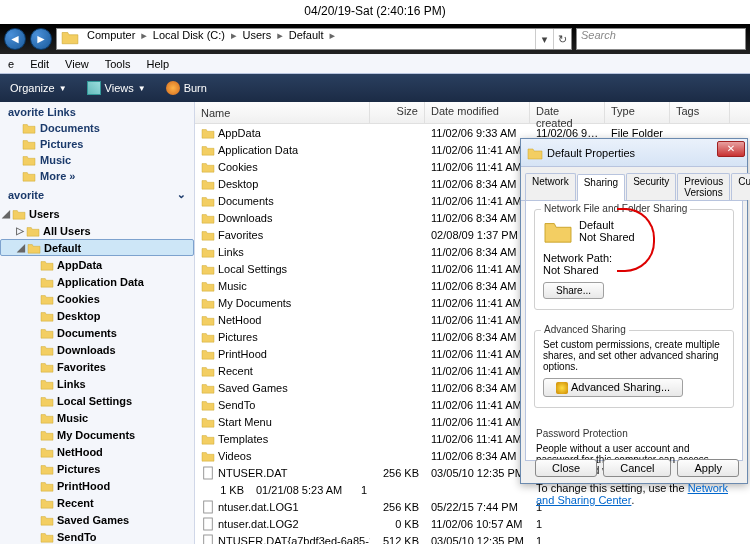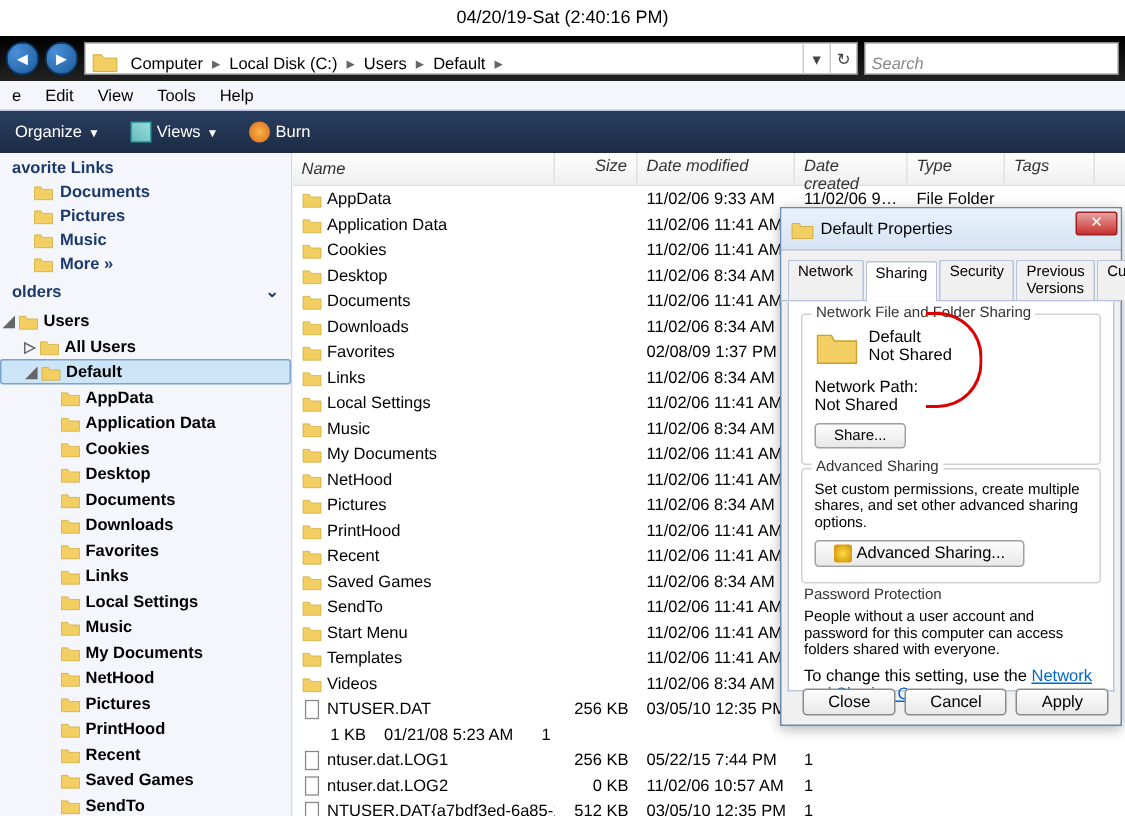--- a/index.html
+++ b/index.html
@@ -1,57 +1,57 @@
 <!DOCTYPE html>
 <html><head>
 <meta charset="utf-8">
 <style>
 * { margin:0; padding:0; box-sizing:border-box; font-family:"Segoe UI",Tahoma,sans-serif; font-size:11px; }
 body { background:#fff; width:750px; height:544px; position:relative; overflow:hidden; }
 .timestamp { position:absolute; top:4px; left:0; right:0; text-align:center; font-size:12px; color:#000; }
 .addrbar { position:absolute; top:24px; left:0; right:0; height:30px; background:linear-gradient(#000,#222); display:flex; align-items:center; padding:0 4px; gap:4px; }
 .navcircle { width:22px; height:22px; border-radius:50%; background:radial-gradient(circle at 30% 30%,#4a90d9,#1a5a9a); border:1px solid #0a3a6a; display:flex; align-items:center; justify-content:center; color:#fff; font-size:12px; }
-.crumbbar { flex:1; background:#fff; height:22px; border:1px solid #888; display:flex; align-items:flex-end; }
+.crumbbar { flex:1; background:#fff; height:22px; border:1px solid #888; display:flex; align-items:flex-start; }
 .crumbfolder { width:18px; height:16px; margin:0 4px; }
 .crumb { padding:0 4px; color:#000; }
 .crumb-sep { color:#666; padding:0 2px; }
 .crumbend { margin-left:auto; display:flex; }
 .crumbbtn { width:18px; height:20px; border-left:1px solid #ccc; display:flex; align-items:center; justify-content:center; color:#444; }
-.searchbox { width:170px; height:22px; background:#fff; border:1px solid #888; padding:0 4px; color:#888; font-style:italic; display:flex; align-items:flex-end; }
+.searchbox { width:170px; height:22px; background:#fff; border:1px solid #888; padding:0 4px; color:#888; font-style:italic; display:flex; align-items:flex-start; }
 .menubar { position:absolute; top:54px; left:0; right:0; height:20px; background:#f4f6fb; display:flex; align-items:center; border-bottom:1px solid #b8c4de; }
 .menuitem { padding:0 8px; color:#000; }
 .toolbar { position:absolute; top:74px; left:0; right:0; height:28px; background:linear-gradient(#2a3f5f,#1b2b45); display:flex; align-items:center; color:#fff; }
 .toolbtn { padding:0 10px; display:flex; align-items:center; gap:4px; height:100%; }
 .toolbtn .arrow { font-size:8px; }
 .burnicon { width:14px; height:14px; border-radius:50%; background:radial-gradient(#ffb347,#d2691e); }
 .main { position:absolute; top:102px; left:0; right:0; bottom:0; display:flex; }
 .sidebar { width:195px; background:#f4f6fb; border-right:1px solid #d0d7e8; display:flex; flex-direction:column; overflow:hidden;font-weight:bold; }
 .sidehdr { color:#1b3a6b; padding:4px 8px 2px; font-size:11px; display:flex; justify-content:space-between; align-items:center; }
 .favlink { padding:2px 0 2px 22px; color:#1b3a6b; display:flex; align-items:center; gap:4px; }
 .folders { flex:1; overflow:auto; padding-top:2px; }
 .trow { display:flex; align-items:center; height:17px; padding-right:4px; }
 .trow .exp { width:12px; text-align:center; color:#666; font-size:10px; }
 .trow.sel { background:#cde6f7; border:1px solid #7da2ce; border-radius:2px; }
 .content { flex:1; background:#fff; overflow:hidden; position:relative; }
 .colheads { display:flex; height:22px; border-bottom:1px solid #e0e0e0; background:linear-gradient(#fdfdfd,#f0f0f0); }
-.colh { padding:3px 6px; border-right:1px solid #e0e0e0; color:#333;font-style:italic; }
+.colh { padding:3px 6px; border-right:1px solid #e0e0e0; color:#333; }
 .rows { overflow:auto; }
 .row { display:flex; height:17px; align-items:center; }
 .cell { padding:0 6px; overflow:hidden; text-overflow:ellipsis; white-space:nowrap; }
 .c-name{width:175px;display:flex;align-items:center;gap:3px}.c-size{width:55px;text-align:right}.c-mod{width:105px}.c-cre{width:75px}.c-type{width:65px}.c-tags{width:60px}
 .fileicon { width:14px;height:14px; flex-shrink:0; display:flex; align-items:center; justify-content:center; }
 
 .props { position:absolute; top:138px; left:520px; width:228px; height:346px; background:#f0f0f0; border:1px solid #6b8aaf; box-shadow:0 2px 8px rgba(0,0,0,.3); }
 .propstitle { height:28px; background:linear-gradient(#eaf1fb,#d6e4f5); display:flex; align-items:center; padding:0 6px; color:#000; border-bottom:1px solid #b8c4de; position:relative; }
 .propsclose { position:absolute; right:2px; top:2px; width:28px; height:16px; background:linear-gradient(#e8a0a0,#c83232); border:1px solid #a02020; border-radius:2px; color:#fff; text-align:center; font-size:10px; line-height:14px; }
 .tabs { display:flex; padding:6px 4px 0; gap:1px; border-bottom:1px solid #b8c4de; background:#f0f0f0; }
 .tab { padding:2px 6px; background:#f0f0f0; border:1px solid #b8c4de; border-bottom:none; border-radius:2px 2px 0 0; font-size:10px; }
 .tab.active { background:#fff; position:relative; top:1px; }
 .tabbody { background:#fff; margin:0 4px 4px; border:1px solid #b8c4de; border-top:none; padding:8px; height:260px; position:relative; }
-.group { border:1px solid #d0d0d0; border-radius:3px; padding:8px 8px 10px; margin-bottom:2px; position:relative; }
+.group { border:1px solid #d0d0d0; border-radius:3px; padding:8px 8px 10px; margin-bottom:20px; position:relative; }
 .grouplbl { position:absolute; top:-7px; left:6px; background:#fff; padding:0 3px; font-size:10px; color:#333; }
 .bigfolder { width:30px; height:26px; }
 .propbtn { background:linear-gradient(#fdfdfd,#e8e8e8); border:1px solid #a0a0a0; border-radius:3px; padding:2px 12px; font-size:10px; }
 .dlgbtns { position:absolute; bottom:6px; right:8px; display:flex; gap:6px; }
 .dlgbtn { background:linear-gradient(#fdfdfd,#e8e8e8); border:1px solid #8a8a8a; border-radius:3px; padding:2px 16px; font-size:11px;text-align:right; }
 .link { color:#0066cc; text-decoration:underline; }
 .redmark { position:absolute; border:2px solid #d00; border-left:none; border-radius:0 30px 30px 0; }
 svg.folder path{fill:#f3ce62;stroke:#c9a227;stroke-width:.5}
 svg.file rect{fill:#fff;stroke:#888;stroke-width:1}
 </style>
@@ -134,21 +134,21 @@
           <span>Music</span>
         </div>
         <div class="favlink">
           <svg class="folder" viewBox="0 0 16 14" style="width:14px;height:12px">
             <path d="M1 3h5l1 2h8v8H1z"></path>
           </svg>
           <span>More »</span>
         </div>
       </div>
     <div class="sidehdr">
-        <span>olders</span>
+        <span>avorite</span>
         <span>⌄</span>
       </div>
     <div class="folders" id="tree">
         <div class="trow" style="padding-left: 0px;">
           <span class="exp">◢</span>
           <svg class="folder" viewBox="0 0 16 14" style="width:14px;height:12px">
             <path d="M1 3h5l1 2h8v8H1z"></path>
           </svg>
           <span style="margin-left:3px">Users</span>
         </div>

